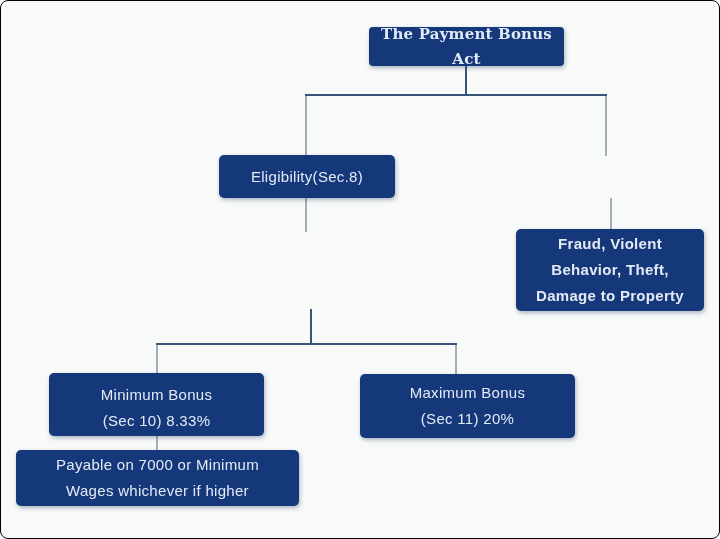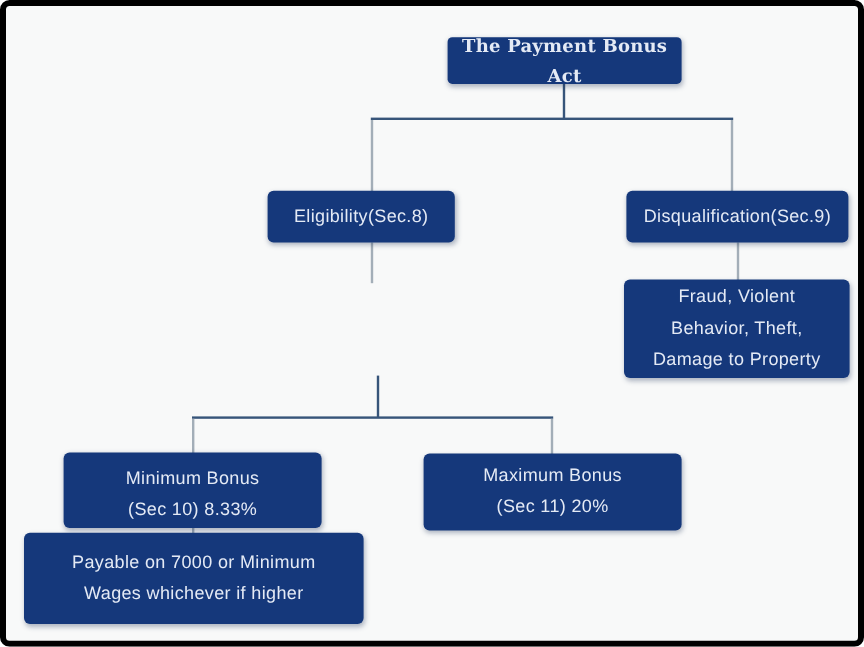--- a/index.html
+++ b/index.html
@@ -6,21 +6,21 @@
     margin: 0;
     padding: 0;
     background: #ffffff;
     font-family: "Liberation Sans", sans-serif;
   }
   .canvas {
     position: relative;
     width: 720px;
     height: 539px;
     background: #f8f9f9;
-    border: 5px solid #000000;
+    border: 1px solid #000000;
     border-radius: 8px;
     box-sizing: border-box;
     overflow: hidden;
   }
   
   .line {
     position: absolute;
     z-index: 1;
   }
   .line.dark  { background: #37557a; }
@@ -59,27 +59,27 @@
     padding: 2px 6px;
   }
   .n-root {
     left: 368px; top: 26px; width: 195px; height: 39px;
     font-family: "DejaVu Serif", serif;
     font-weight: bold;
     font-size: 15px;
     letter-spacing: 0.2px;
     border-radius: 4px;
   }
-  .n-elig  { left: 218px; top: 154px; width: 156px; height: 43px; }
+  .n-elig  { left: 218px; top: 154px; width: 176px; height: 43px; }
   .n-disq  { left: 517px; top: 154px; width: 185px; height: 43px; }
   .n-basic { left: 218px; top: 230px; width: 174px; height: 78px; line-height: 26px; }
-  .n-fraud { left: 515px; top: 228px; width: 188px; height: 82px; line-height: 26px; }
+  .n-fraud { left: 515px; top: 228px; width: 188px; height: 82px; line-height: 26px; font-weight: bold; }
   .n-min   { left: 48px;  top: 372px; width: 215px; height: 63px; line-height: 26px; align-items: flex-end; }
-  .n-max   { left: 348px; top: 373px; width: 215px; height: 64px; line-height: 26px; }
-  .n-pay   { left: 15px;  top: 439px; width: 283px; height: 76px; line-height: 26px; }
+  .n-max   { left: 359px; top: 373px; width: 215px; height: 64px; line-height: 26px; }
+  .n-pay   { left: 15px;  top: 449px; width: 283px; height: 56px; line-height: 26px; }
 </style>
 </head>
 <body>
 
 <div class="canvas">
 
   <div class="line dark  l-stem-top"></div>
   <div class="line dark  l-h-top"></div>
   <div class="line light l-drop-elig"></div>
   <div class="line light l-drop-disq"></div>
@@ -92,23 +92,20 @@
   <div class="line light l-min-pay"></div>
 
   <div class="node n-root">
     <span class="label">The Payment Bonus Act</span>
   </div>
 
   <div class="node n-elig">
     <span class="label">Eligibility(Sec.8)</span>
   </div>
 
-  <div class="node n-disq">
-    <span class="label">Disqualification(Sec.9)</span>
-  </div>
 
 
   <div class="node n-fraud">
     <span class="label">Fraud, Violent
 Behavior, Theft,
 Damage to Property</span>
   </div>
 
   <div class="node n-min">
     <span class="label">Minimum Bonus

